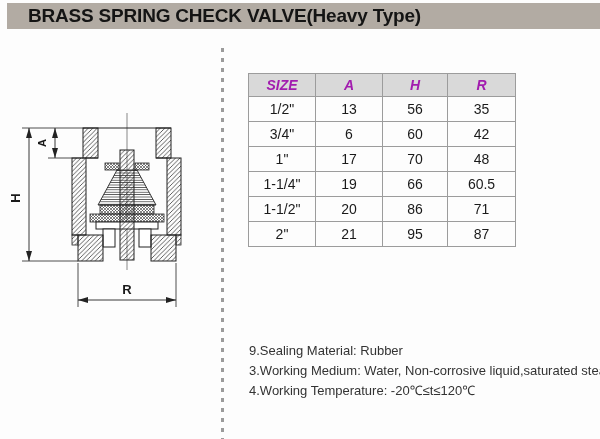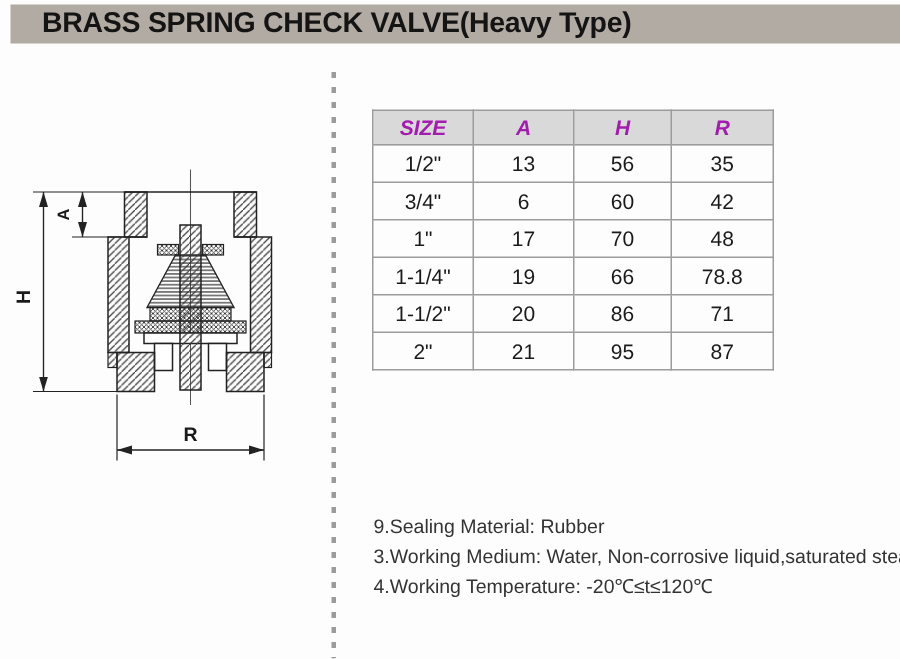--- a/index.html
+++ b/index.html
@@ -144,21 +144,21 @@
       <tr>
         <td>1"</td>
         <td>17</td>
         <td>70</td>
         <td>48</td>
       </tr>
       <tr>
         <td>1-1/4"</td>
         <td>19</td>
         <td>66</td>
-        <td>78.8</td>
+        <td>60.5</td>
       </tr>
       <tr>
         <td>1-1/2"</td>
         <td>20</td>
         <td>86</td>
         <td>71</td>
       </tr>
       <tr>
         <td>2"</td>
         <td>21</td>

